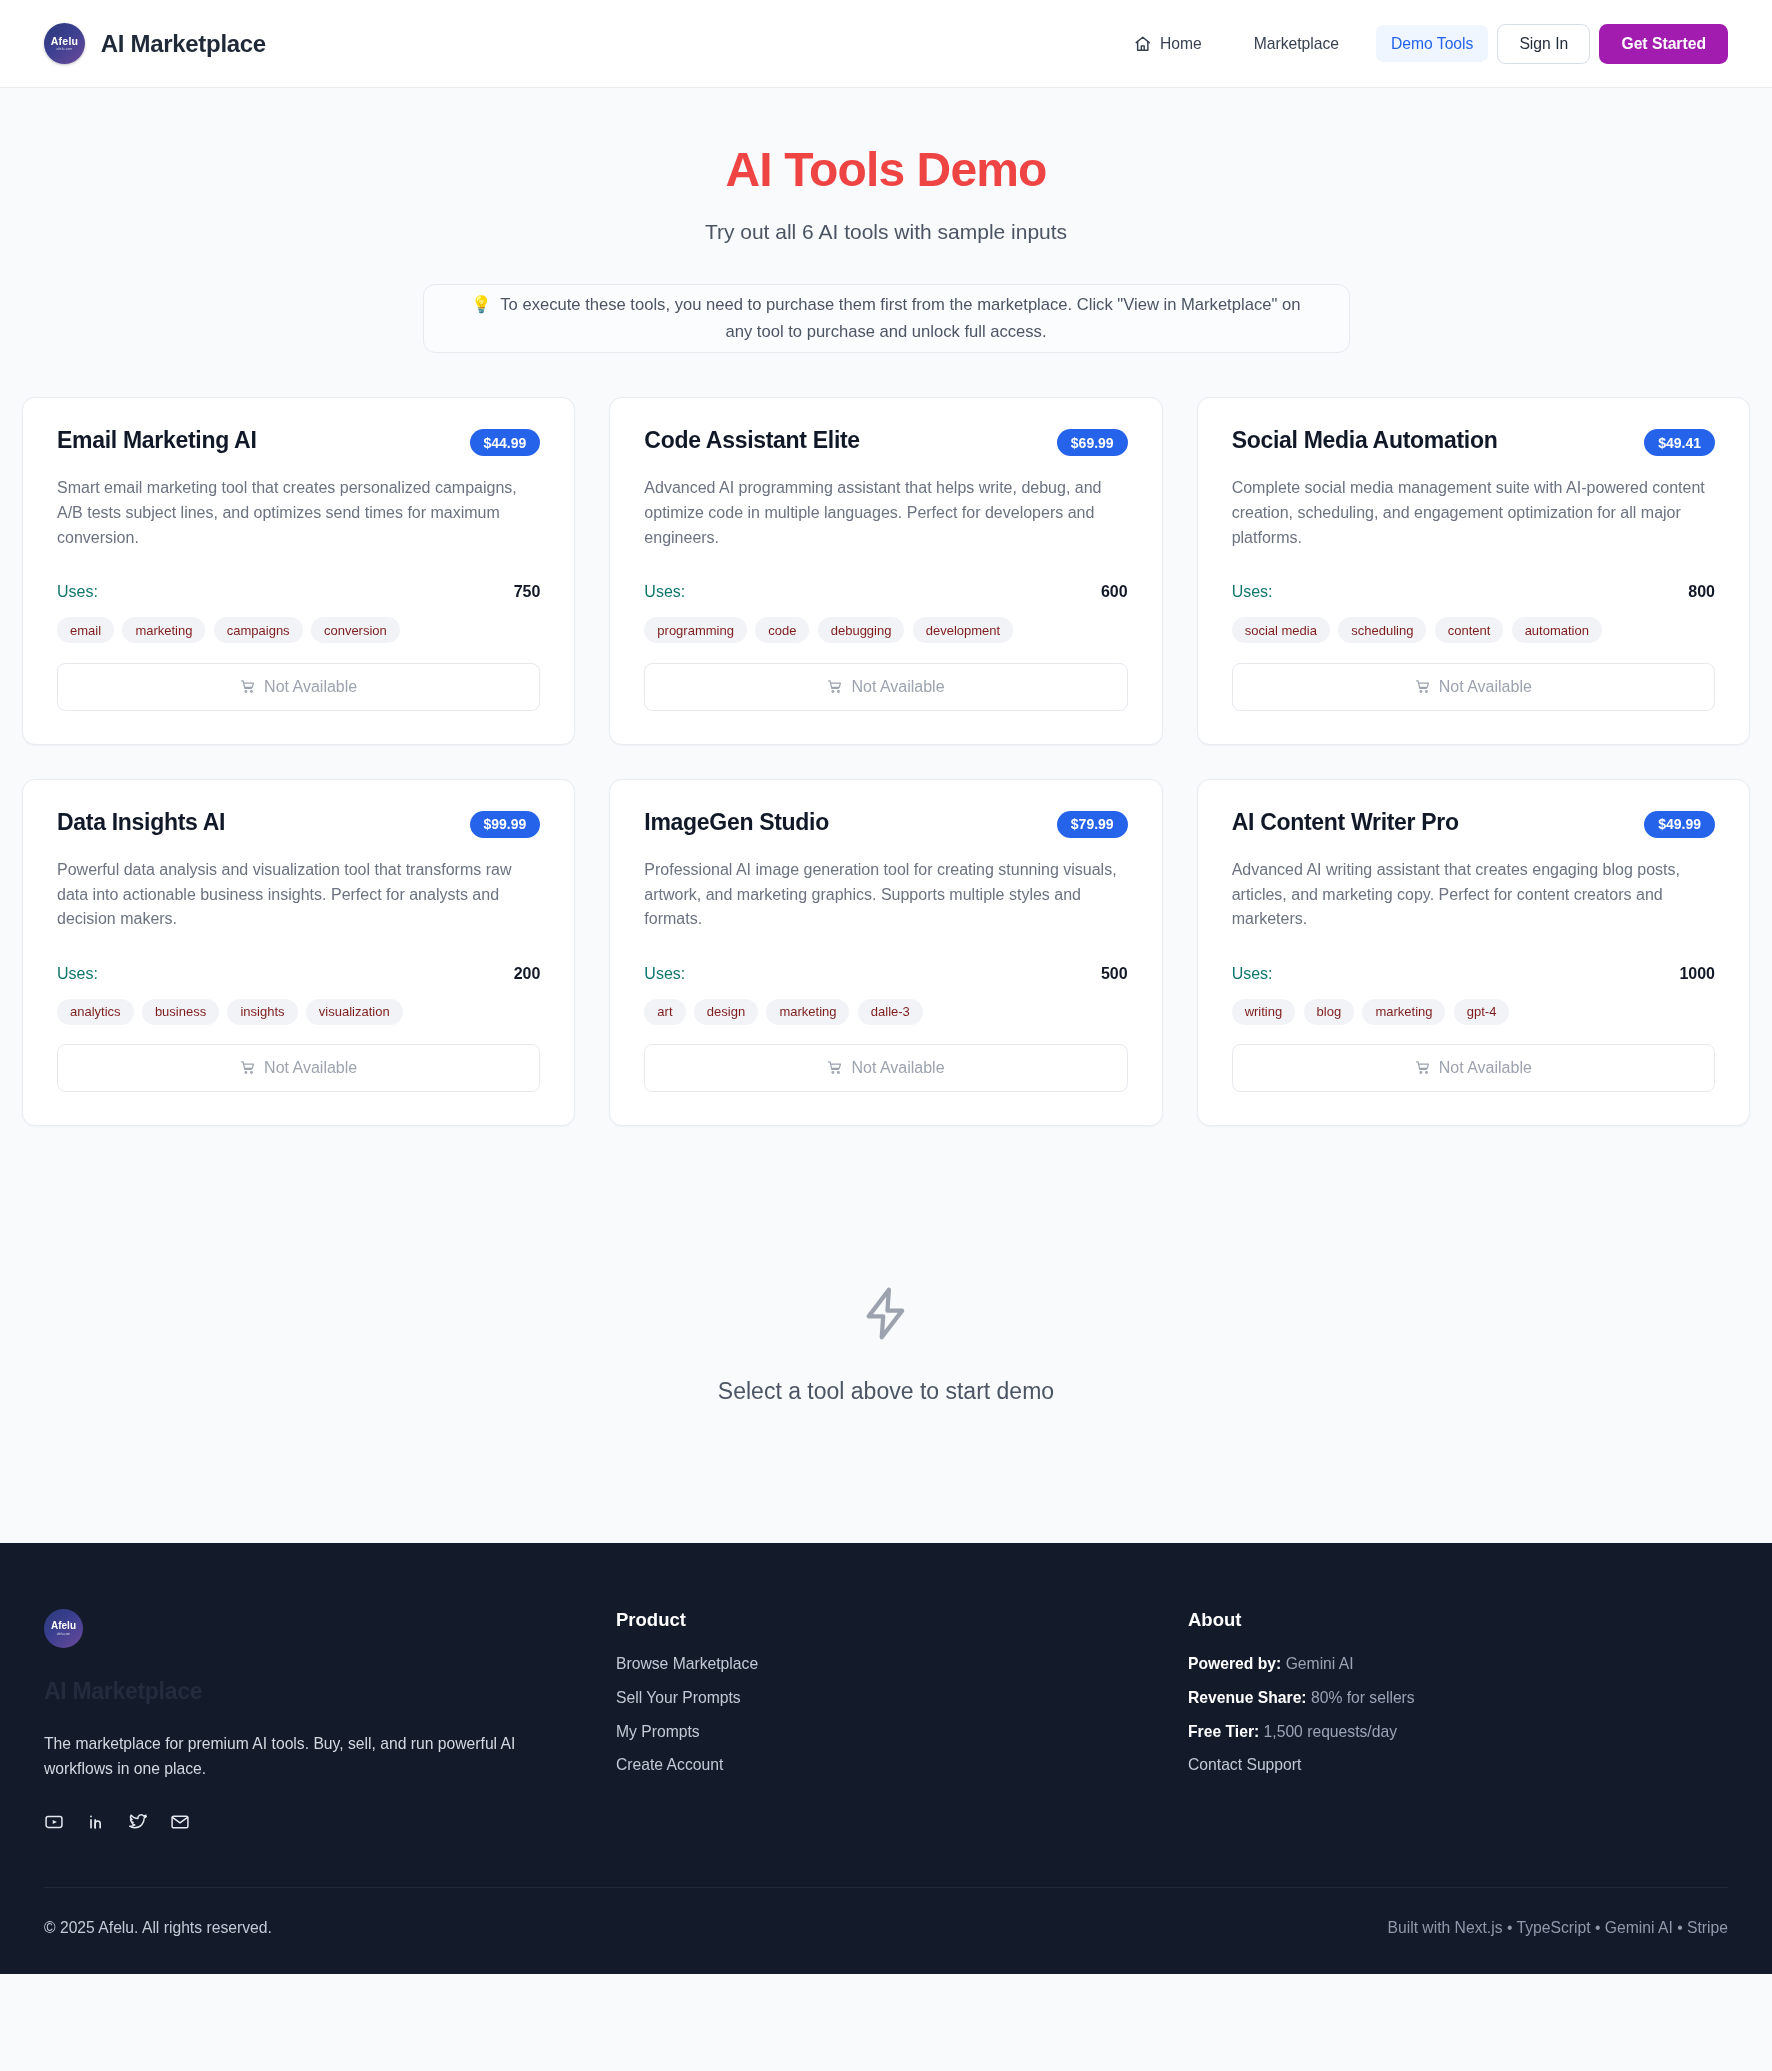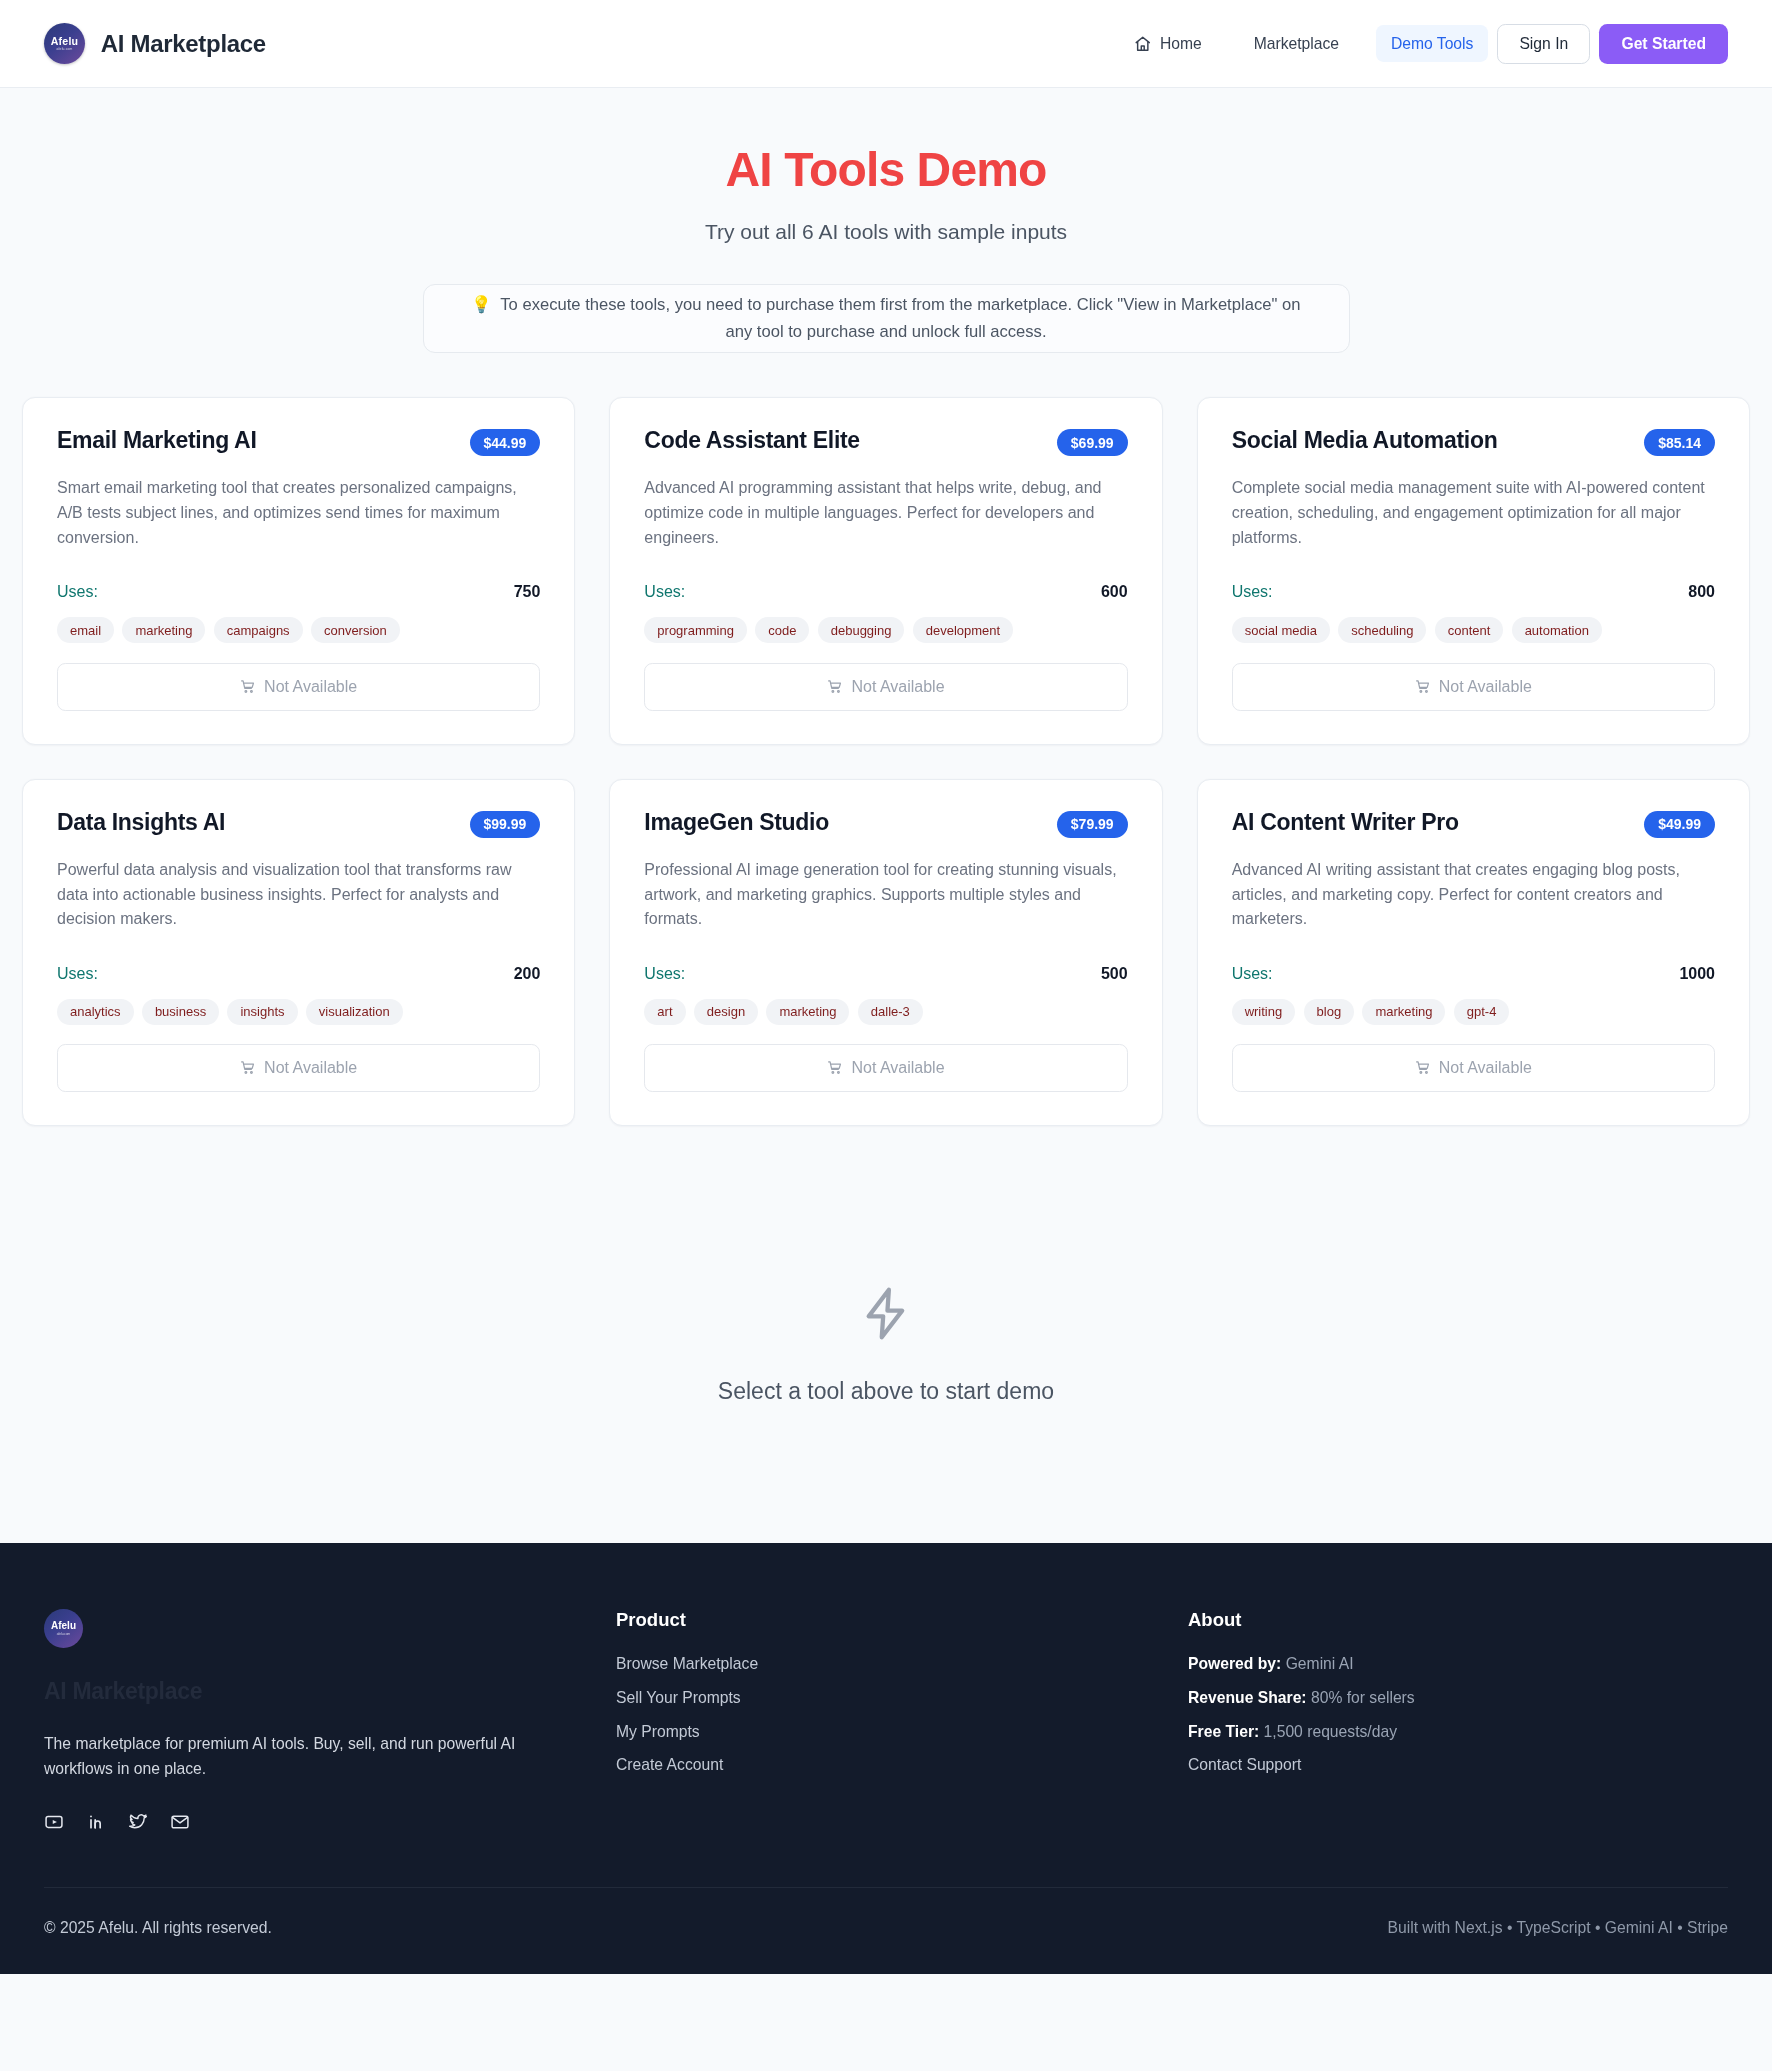--- a/index.html
+++ b/index.html
@@ -40,21 +40,21 @@
   }
   .nav-link.spaced { margin-right: 13px; }
   .nav-link.active { color: #2563eb; background: #eff6ff; }
   .btn-outline {
     font-size: 15.7px; color: #1f2937; background: #fff;
     border: 0.9px solid #d7dde5; border-radius: 8.3px;
     padding: 10px 21px; cursor: pointer; white-space: nowrap;
     font-family: inherit;
   }
   .btn-primary {
-    font-size: 15.7px; color: #fff; background: #8b5cf6;
+    font-size: 15.7px; color: #fff; background: #a21caf;
     border: none; border-radius: 8.3px; font-weight: 600;
     padding: 11px 22px; cursor: pointer; white-space: nowrap;
     font-family: inherit;
   }
   .icon-home { width: 17.5px; height: 17.5px; display: block; }
 
   
   .page { padding: 0 22px; }
   .page-head { text-align: center; padding-top: 54px; }
   .page-title {
@@ -283,21 +283,21 @@
           <circle cx="9" cy="19" r="1.3"></circle>
               <circle cx="17.5" cy="19" r="1.3"></circle>
         </svg>
       </span>
       <span>Not Available</span>
     </button>
       </div>
       <div class="card">
     <div class="card-top">
       <div class="card-title">Social Media Automation</div>
-      <div class="price-badge">$85.14</div>
+      <div class="price-badge">$49.41</div>
     </div>
     <p class="card-desc">Complete social media management suite with AI-powered content creation, scheduling, and engagement optimization for all major platforms.</p>
     <div class="uses-row">
       <span class="uses-label">Uses:</span>
       <span class="uses-value">800</span>
     </div>
     <div class="tags">
       <span class="tag">social media</span>
           <span class="tag">scheduling</span>
           <span class="tag">content</span>

